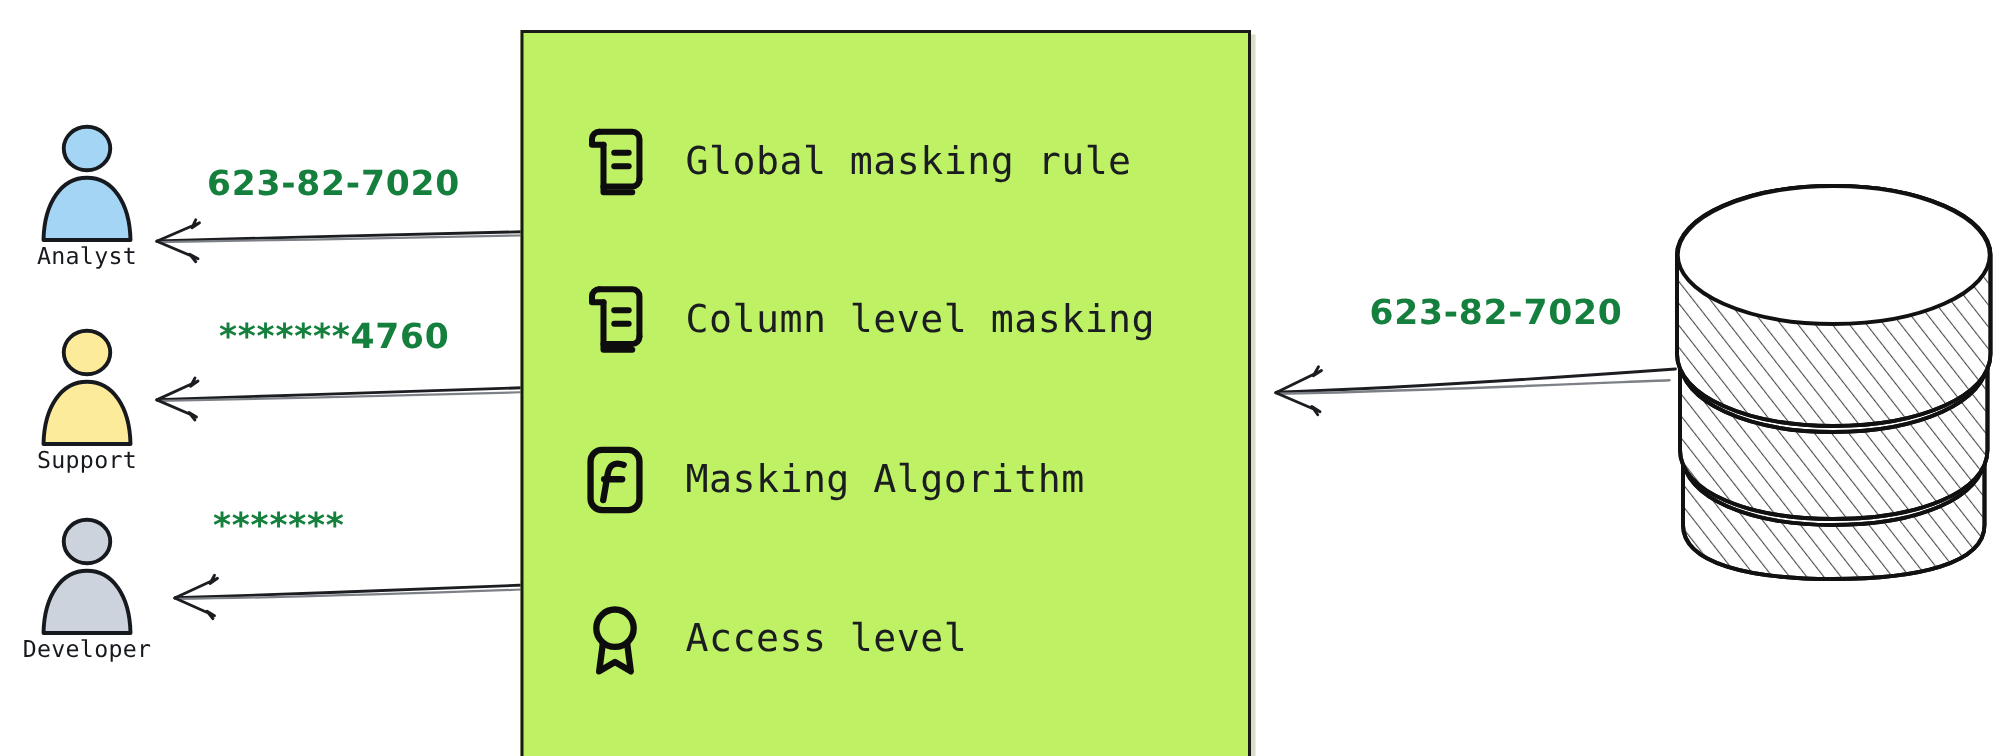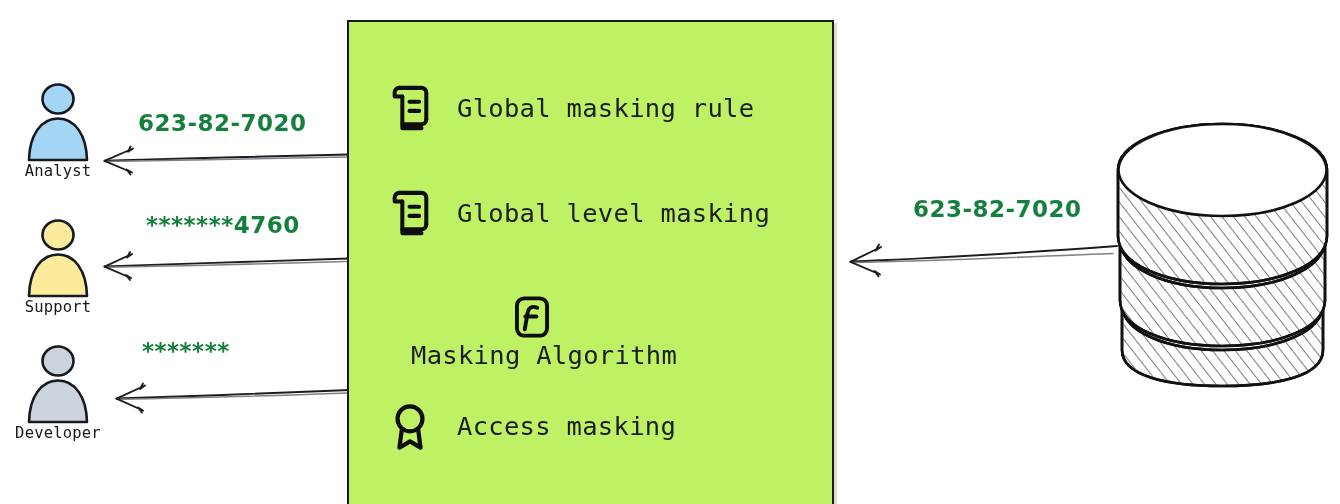--- a/index.html
+++ b/index.html
@@ -195,38 +195,38 @@
         <svg class="row-icon" viewBox="0 0 48 52">
           <g fill="none" stroke="#0d0d0d" stroke-width="4.2" stroke-linecap="round" stroke-linejoin="round">
             <path d="M13 5 H36 a5 5 0 0 1 5 5 v28"></path>
             <path d="M13 5 a5 5 0 0 0 -5 5 v4 h8"></path>
             <path d="M16 14 v33 h20"></path>
             <path d="M41 38 a5 5 0 0 1 -5 5 H16"></path>
             <path d="M23.5 19.5 H33.5"></path>
             <path d="M23.5 29 H33.5"></path>
           </g>
         </svg>
-        <div class="row-label">Global level masking</div>
-      </div>
-
-      <div class="panel-row" style="top:272px;flex-direction:column;">
+        <div class="row-label">Column level masking</div>
+      </div>
+
+      <div class="panel-row" style="top:272px;">
         <svg class="row-icon" viewBox="0 0 48 52">
           <rect x="7" y="5" width="34" height="42" rx="8" ry="8" fill="none" stroke="#0d0d0d" stroke-width="4.4"></rect>
           <path d="M30 15.5 c-6.5 -2.5 -10 0.5 -11 6 l-3.2 18.5" fill="none" stroke="#0d0d0d" stroke-width="4.4" stroke-linecap="round"></path>
           <path d="M16.5 25.5 H29" fill="none" stroke="#0d0d0d" stroke-width="4.4" stroke-linecap="round"></path>
         </svg>
         <div class="row-label">Masking Algorithm</div>
       </div>
 
       <div class="panel-row" style="top:378px;">
         <svg class="row-icon" viewBox="0 0 48 52">
           <circle cx="24" cy="18.5" r="13" fill="none" stroke="#0d0d0d" stroke-width="4.4"></circle>
           <path d="M15.5 29.5 L13 48.5 L24 42 L35 48.5 L32.5 29.5" fill="none" stroke="#0d0d0d" stroke-width="4.4" stroke-linecap="round" stroke-linejoin="round"></path>
         </svg>
-        <div class="row-label">Access masking</div>
+        <div class="row-label">Access level</div>
       </div>
 
     </div>
   </div>
 
   <div id="database">
     <svg width="225" height="272" viewBox="0 0 225 272">
       <defs>
         <pattern id="hatch" width="9" height="9" patternTransform="rotate(-38)" patternUnits="userSpaceOnUse">
           <line x1="0" y1="0" x2="0" y2="9" stroke="#4a4a4a" stroke-width="1.45"></line>

